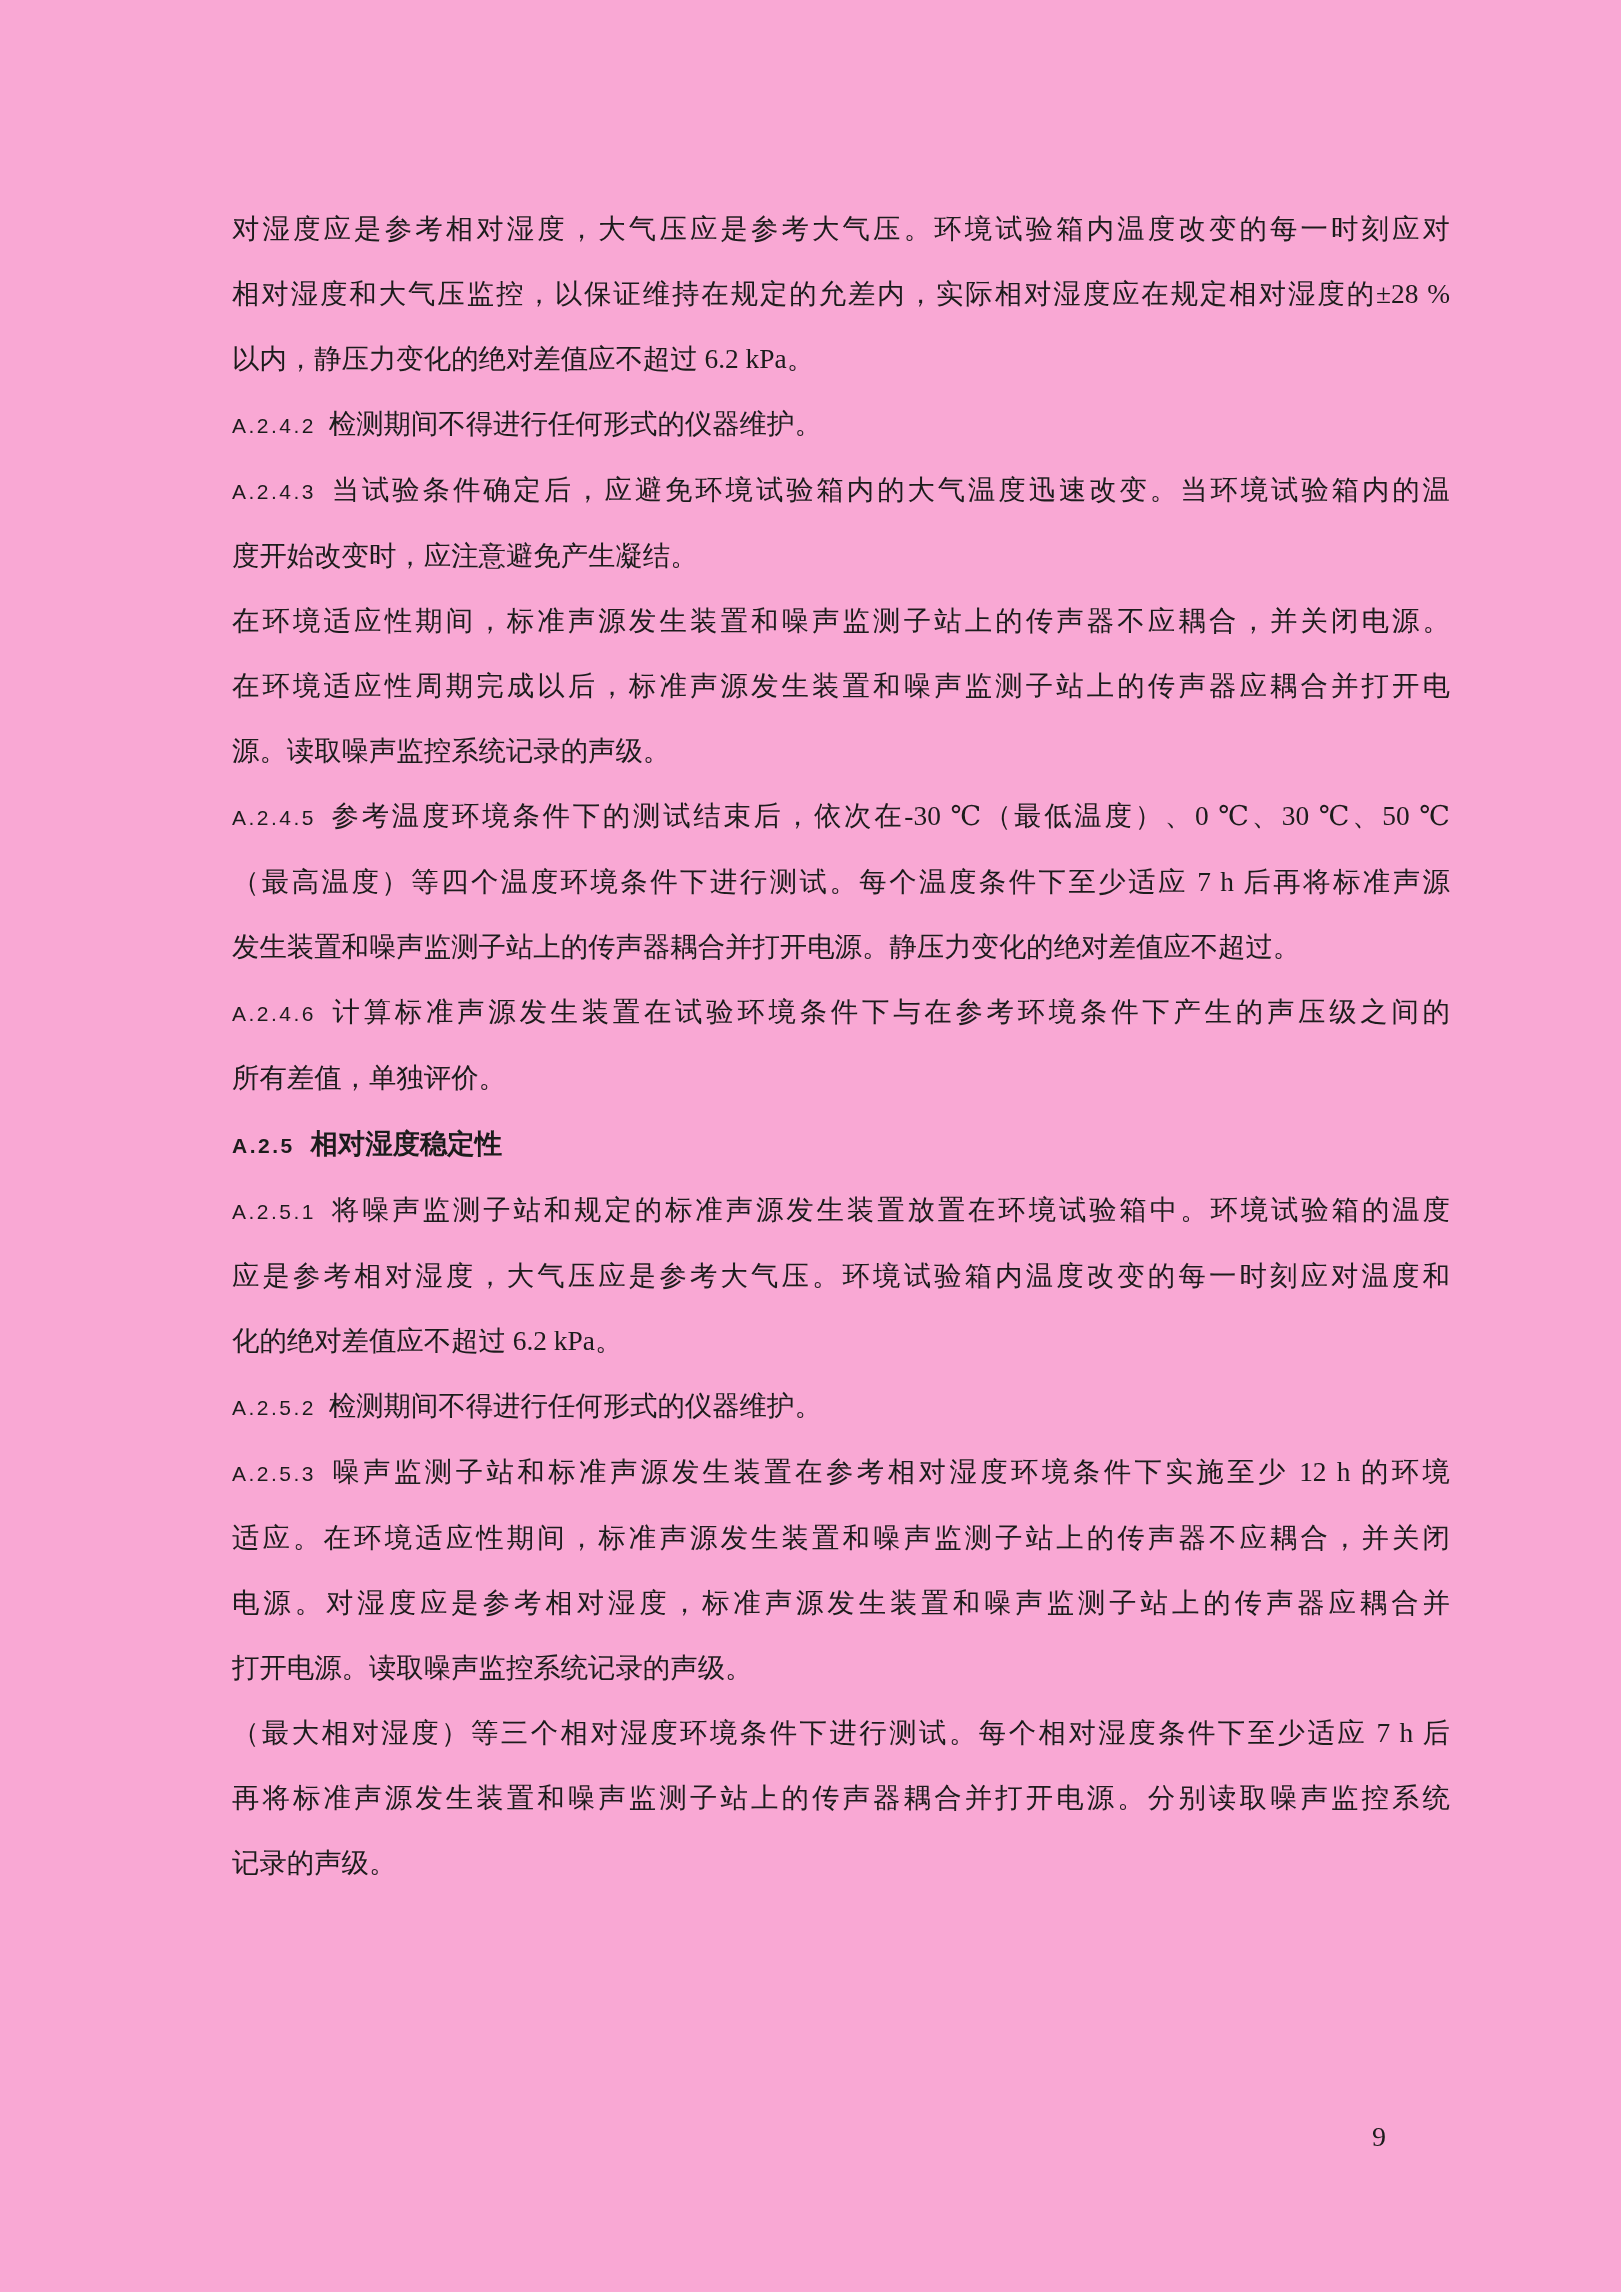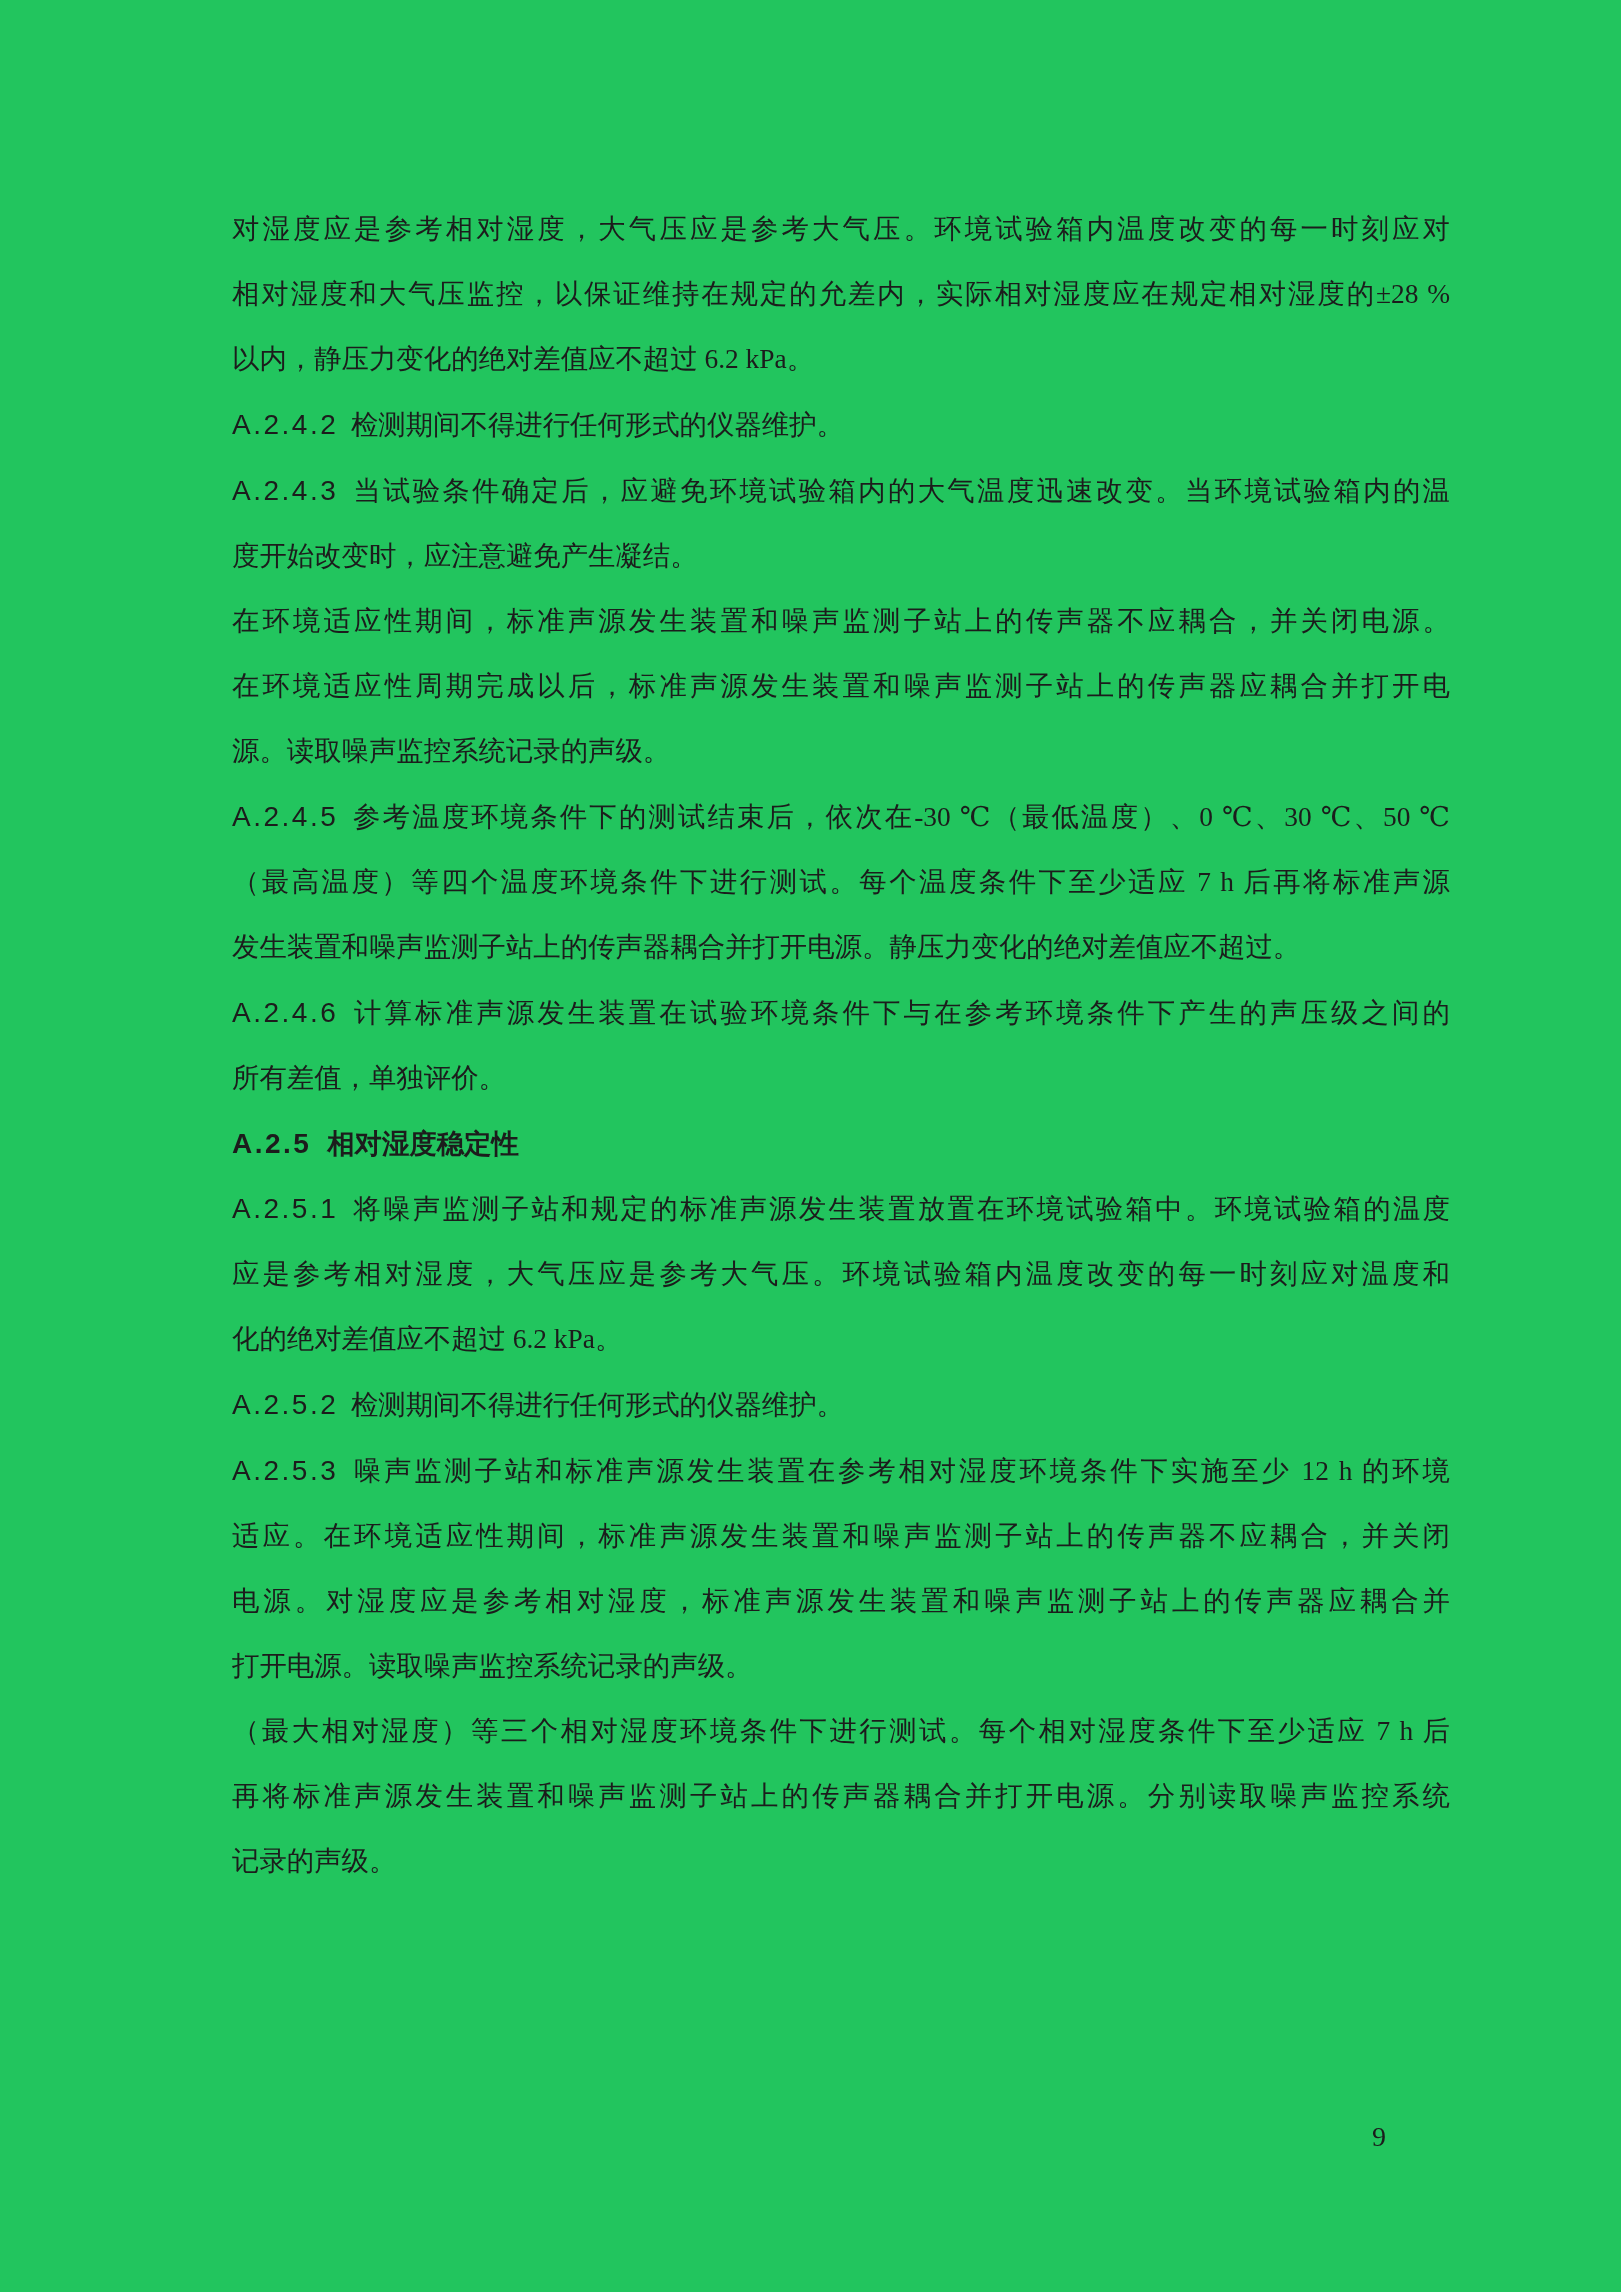--- a/index.html
+++ b/index.html
@@ -5,21 +5,21 @@
 <style>
   html, body {
     margin: 0;
     padding: 0;
     background: #ffffff;
   }
   .page {
     position: relative;
     width: 1621px;
     height: 2293px;
-    background: #22c55e;
+    background: #f9a8d4;
     overflow: hidden;
     font-family: "Liberation Serif", "DejaVu Serif", serif;
     color: #1c1c1c;
   }
   .content {
     position: absolute;
     left: 232px;
     top: 197px;
     width: 1218px;
   }
@@ -32,21 +32,21 @@
     line-height: 65px;
     text-align: justify;
     text-align-last: left;
     white-space: normal;
   }
   .line.fill {
     text-align-last: justify;
   }
   .clause-num {
     font-family: "Liberation Sans", "DejaVu Sans", sans-serif;
-    font-size: 28px;
+    font-size: 21px;
     letter-spacing: 2.5px;
     margin-right: 12.7px;
   }
   .para.heading .line {
     font-weight: 700;
     font-family: "Liberation Sans", "DejaVu Sans", sans-serif;
   }
   .para.heading .clause-num {
     font-weight: 700;
     margin-right: 15.7px;

